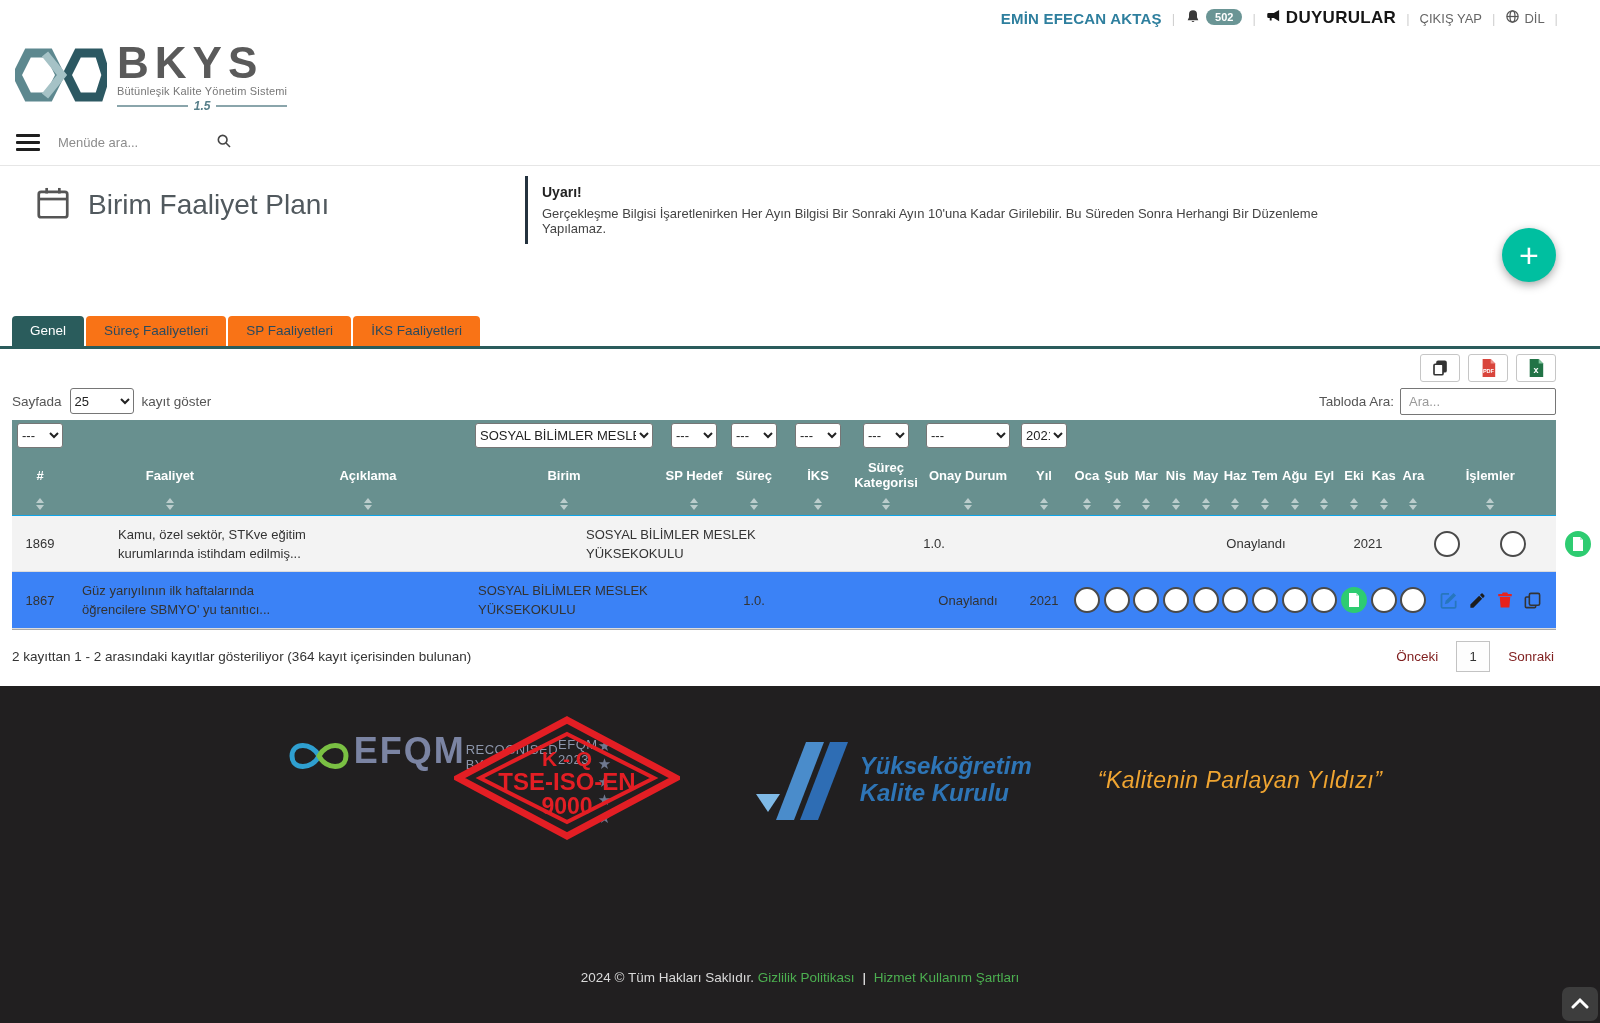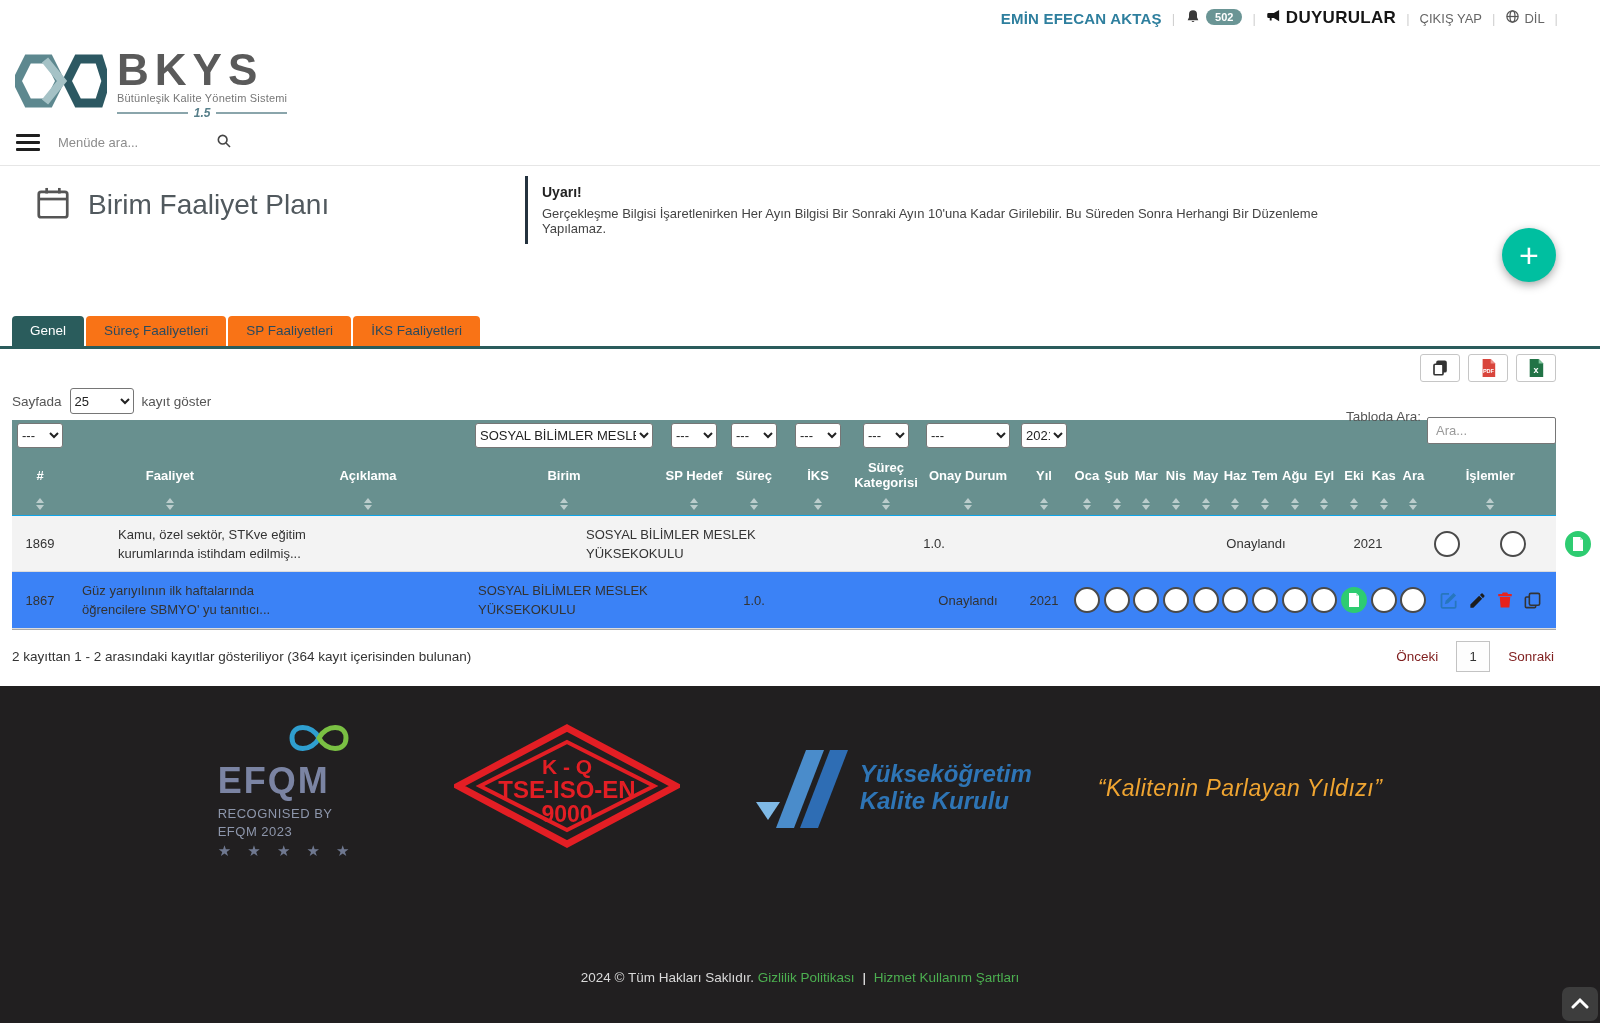--- a/index.html
+++ b/index.html
@@ -10,21 +10,21 @@
   }
   
   .topbar { height:36px; display:flex; align-items:center; justify-content:flex-end; padding-right:42px; gap:10px; font-size:13px; }
   .topbar .sep { color:#d0d0d0; font-size:13px; }
   .username { color:#2e7f9e; font-weight:bold; font-size:15px; letter-spacing:.2px; }
   .notif { display:flex; align-items:flex-start; gap:5px; }
   .badge { background:#6a9595; color:#fff; font-size:11px; font-weight:bold; border-radius:10px; padding:2px 9px; }
   .duyurular { display:flex; align-items:center; gap:5px; color:#151515; font-weight:bold; font-size:17px; letter-spacing:.3px; }
   .graylink { color:#666; font-size:13px; display:flex; align-items:center; gap:4px; }
   
-  .brandrow { height:84px; padding-left:15px; display:flex; align-items:flex-end; gap:10px; }
+  .brandrow { height:84px; padding-left:15px; display:flex; align-items:center; gap:10px; }
   .brandtext { display:flex; flex-direction:column; }
   .brandtext .bkys { font-size:44px; font-weight:bold; color:#5a5a5a; letter-spacing:6px; line-height:40px; }
   .brandtext .sub { font-size:11px; color:#777; margin-top:2px; letter-spacing:.2px; }
   .brandtext .ver { display:flex; align-items:center; gap:6px; margin-top:2px; }
   .brandtext .ver .line { flex:1; height:2px; background:#8aa5ab; }
   .brandtext .ver .v { color:#577f8a; font-size:12px; font-weight:bold; font-style:italic; }
   
   .menubar { height:46px; display:flex; align-items:center; gap:18px; padding-left:16px; border-bottom:1px solid #e6e6e6; }
   .hamburger { width:24px; cursor:pointer; }
   .hamburger div { height:3px; background:#1e1e1e; margin:4px 0; border-radius:1px; }
@@ -46,21 +46,21 @@
   .tab.active { background:#2a5c5c; color:#fff; }
   .tabline { height:3px; background:#2a5c5c; }
   
   .exportrow { display:flex; justify-content:flex-end; gap:8px; padding:5px 44px 0 0; height:33px; }
   .expbtn { width:40px; height:28px; border:1px solid #c6c6c6; border-radius:3px; background:#fff; display:flex; align-items:center; justify-content:center; cursor:pointer; }
   .controlsrow { display:flex; justify-content:space-between; align-items:flex-start; padding:6px 44px 0 12px; height:34px; font-size:13.5px; color:#555; }
   .lenblock { display:flex; align-items:center; gap:8px; }
   select { font-family:"Liberation Sans",sans-serif; font-size:13px; color:#222; border:1px solid #767676; border-radius:3px; background:#fff; height:26px; }
   .lenselect { width:64px; }
   .searchblock { display:flex; align-items:center; gap:6px; color:#555; }
-  .tablesearch { width:129px; height:27px; border:1px solid #767676; border-radius:2px; font-size:13px; padding:2px 8px; font-family:"Liberation Sans",sans-serif;margin-top:29px; }
+  .tablesearch { width:156px; height:27px; border:1px solid #767676; border-radius:2px; font-size:13px; padding:2px 8px; font-family:"Liberation Sans",sans-serif; }
   .tablesearch::placeholder { color:#9a9a9a; }
   
   .dt { width:1544px; margin:4px 0 0 12px; }
   .grid-row { display:grid; grid-template-columns:56px 204px 192px 200px 60px 60px 68px 68px 96px 56px repeat(12,29.7px) 124px; }
   .filter-row { background:#68908f; height:31px; align-items:center; }
   .filter-row .cell { display:flex; justify-content:center; align-items:center; }
   .fsel { height:25px; }
   .header-row { background:#68908f; color:#fff; height:64px; }
   .hcell { position:relative; display:flex; align-items:center; justify-content:center; text-align:center;
            font-size:13px; font-weight:bold; padding-bottom:16px; cursor:pointer; line-height:15px; }
@@ -79,21 +79,21 @@
   .actions { display:flex; gap:9px; justify-content:center; align-items:center; }
   .actions span { cursor:pointer; display:flex; }
   
   .inforow { width:1544px; margin:0 0 0 12px; border-top:1px solid #a8a8a8; display:flex; justify-content:space-between; align-items:center; padding:11px 0 10px; font-size:13.5px; color:#333; }
   .pager { display:flex; align-items:center; gap:18px; padding-right:2px; }
   .pager .nav { color:#7f1d1d; cursor:pointer; }
   .pagebtn { width:34px; height:31px; border:1px solid #c3c3c3; background:#fdfdfd; display:flex; align-items:center; justify-content:center; font-size:13px; color:#333; cursor:pointer; }
   
   .footer { position:absolute; left:0; bottom:0; width:1600px; height:337px; background:#211f20; }
   .logos { display:flex; justify-content:center; align-items:center; gap:66px; padding-top:30px; }
-  .efqm { display:flex; flex-direction:column; width:170px; }
+  .efqm { display:flex; flex-direction:row; width:170px; }
   .efqm .inf { margin-left:66px; }
   .efqm .name { font-size:36px; font-weight:bold; color:#7b84a3; letter-spacing:2px; line-height:34px; }
   .efqm .rec { font-size:13px; color:#8d96ab; margin-top:8px; letter-spacing:.5px; }
   .efqm .yr { font-size:13px; color:#8d96ab; margin-top:3px; letter-spacing:.5px; }
   .efqm .stars { color:#6f7890; font-size:15px; letter-spacing:6px; margin-top:3px; }
   .yokak { display:flex; align-items:center; }
   .yokak .ytext { margin-left:-6px; }
   .yokak .yt1 { color:#2e75b6; font-size:24px; font-weight:bold; font-style:italic; line-height:26px; }
   .yokak .yt2 { color:#2e75b6; font-size:24px; font-weight:bold; font-style:italic; }
   .quote { color:#f0a531; font-size:23px; font-style:italic; font-weight:500; letter-spacing:.5px; }

